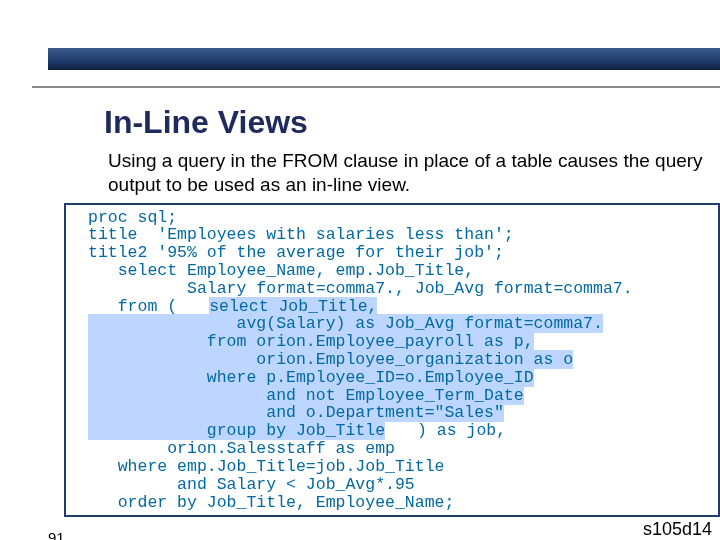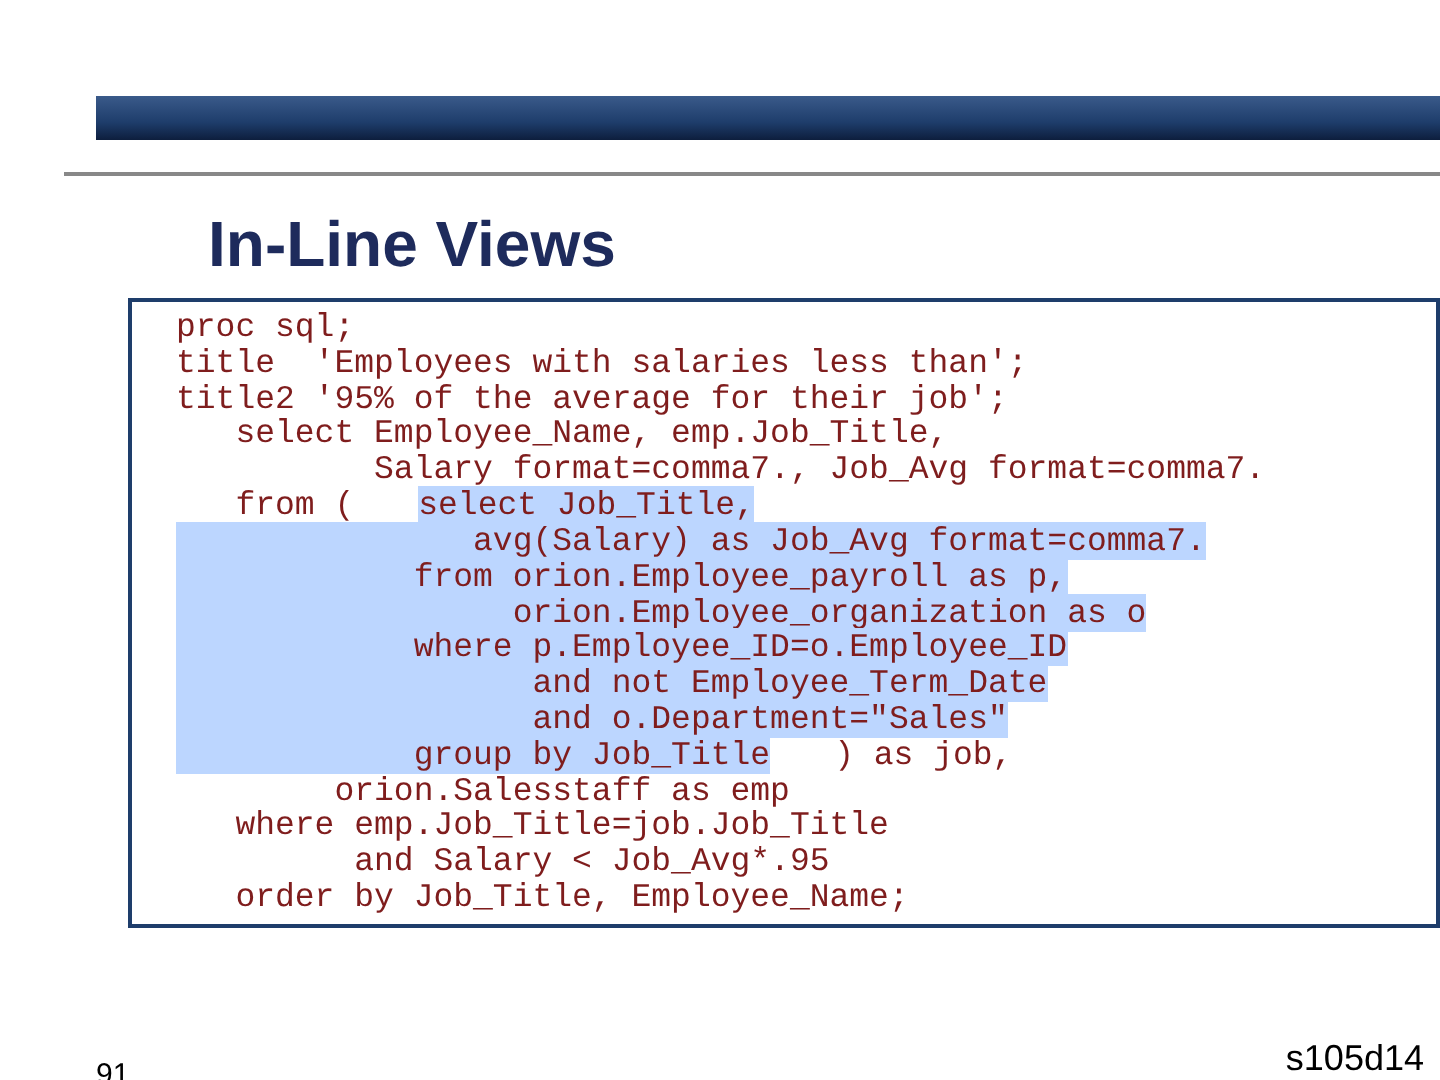--- a/index.html
+++ b/index.html
@@ -35,21 +35,21 @@
     line-height: 1.25;
     margin: 0 0 6px 4px;
   }
   .codebox {
     border: 2px solid #1e3d6b;
     margin: 2px -12px 0 -40px;
     padding: 4px 6px 4px 6px;
     font-family: "Courier New", monospace;
     font-size: 16.5px;
     line-height: 1.08;
-    color: #7f1d1d;
+    color: #0369a1;
     white-space: pre;
     background: #fff;
   }
   .hl {
     background: #bcd6ff;
   }
   .pg {
     position: absolute;
     left: 0;
     bottom: 10px;
@@ -67,20 +67,21 @@
   .bl { position: absolute; bottom:0; left:0; width:100%; height:6px; background: linear-gradient(90deg,#1e3d6b,#3a5a8a); opacity:.15;}
 </style>
 </head>
 <body>
 
 <div class="topband"></div>
 <div class="hr-under"></div>
 
 <div class="content">
   <div class="title">In-Line Views</div>
+  <div class="desc">Using a query in the FROM clause in place of a table causes the query output to be used as an in-line view.</div>
 
   <div class="codebox"><span>proc sql;</span>
 <span>title  'Employees with salaries less than';</span>
 <span>title2 '95% of the average for their job';</span>
 <span>   select Employee_Name, emp.Job_Title,</span>
 <span>          Salary format=comma7., Job_Avg format=comma7.</span>
 <span>   from (</span><span class="hl">select Job_Title,</span>
 <span class="hl">               avg(Salary) as Job_Avg format=comma7.</span>
 <span class="hl">            from orion.Employee_payroll as p,</span>
 <span class="hl">                 orion.Employee_organization as o</span>

